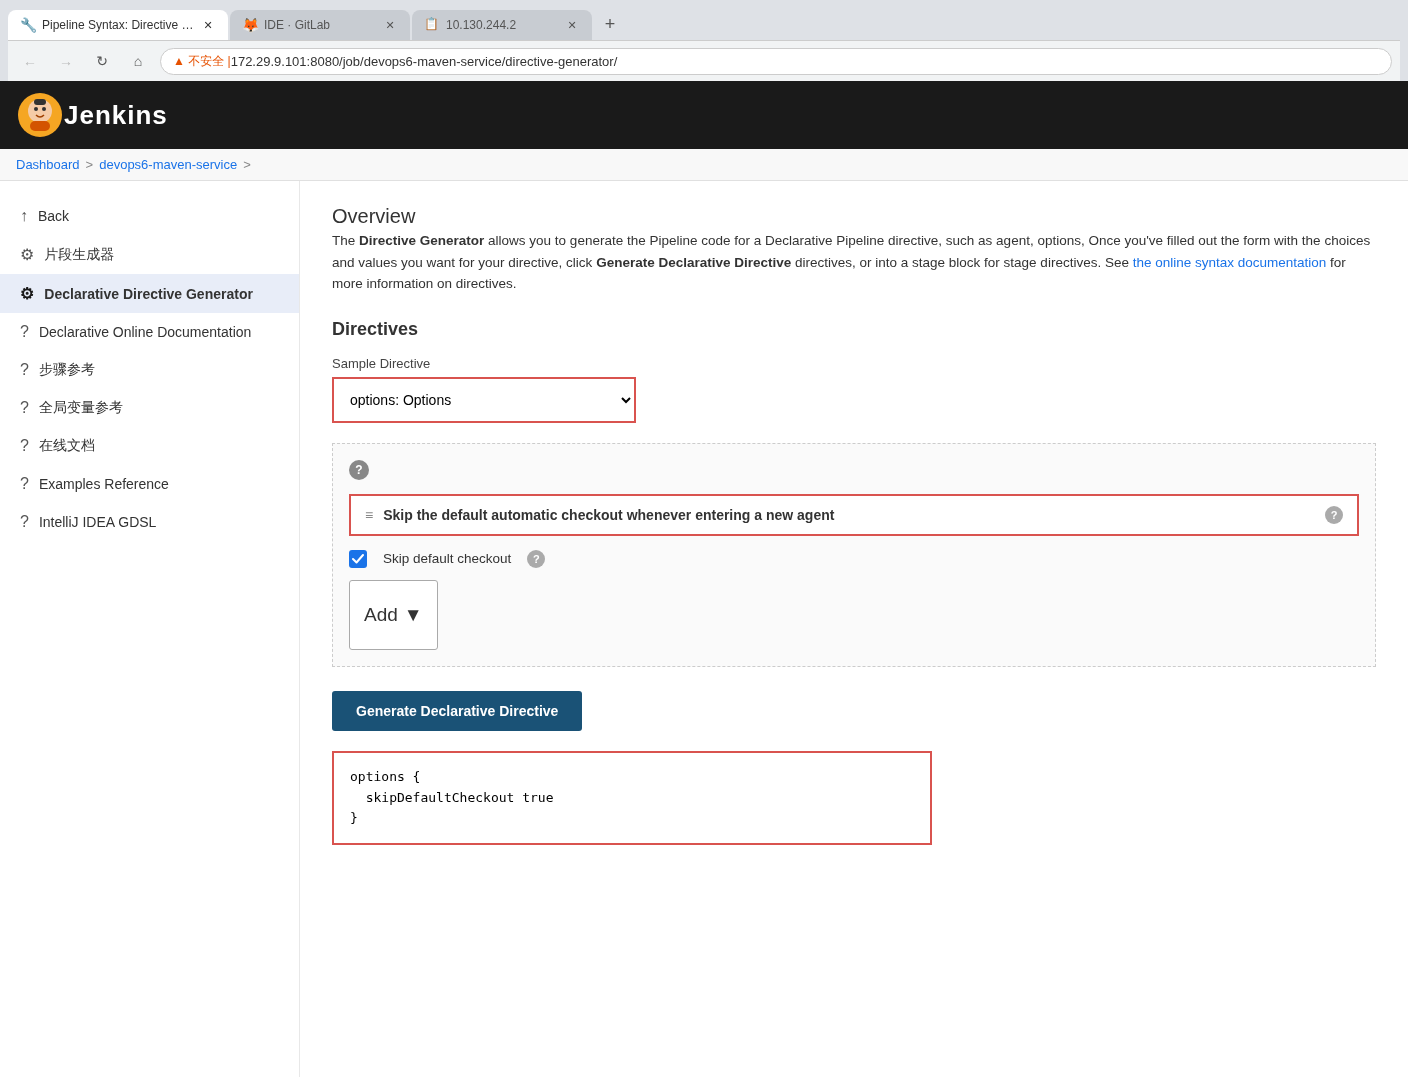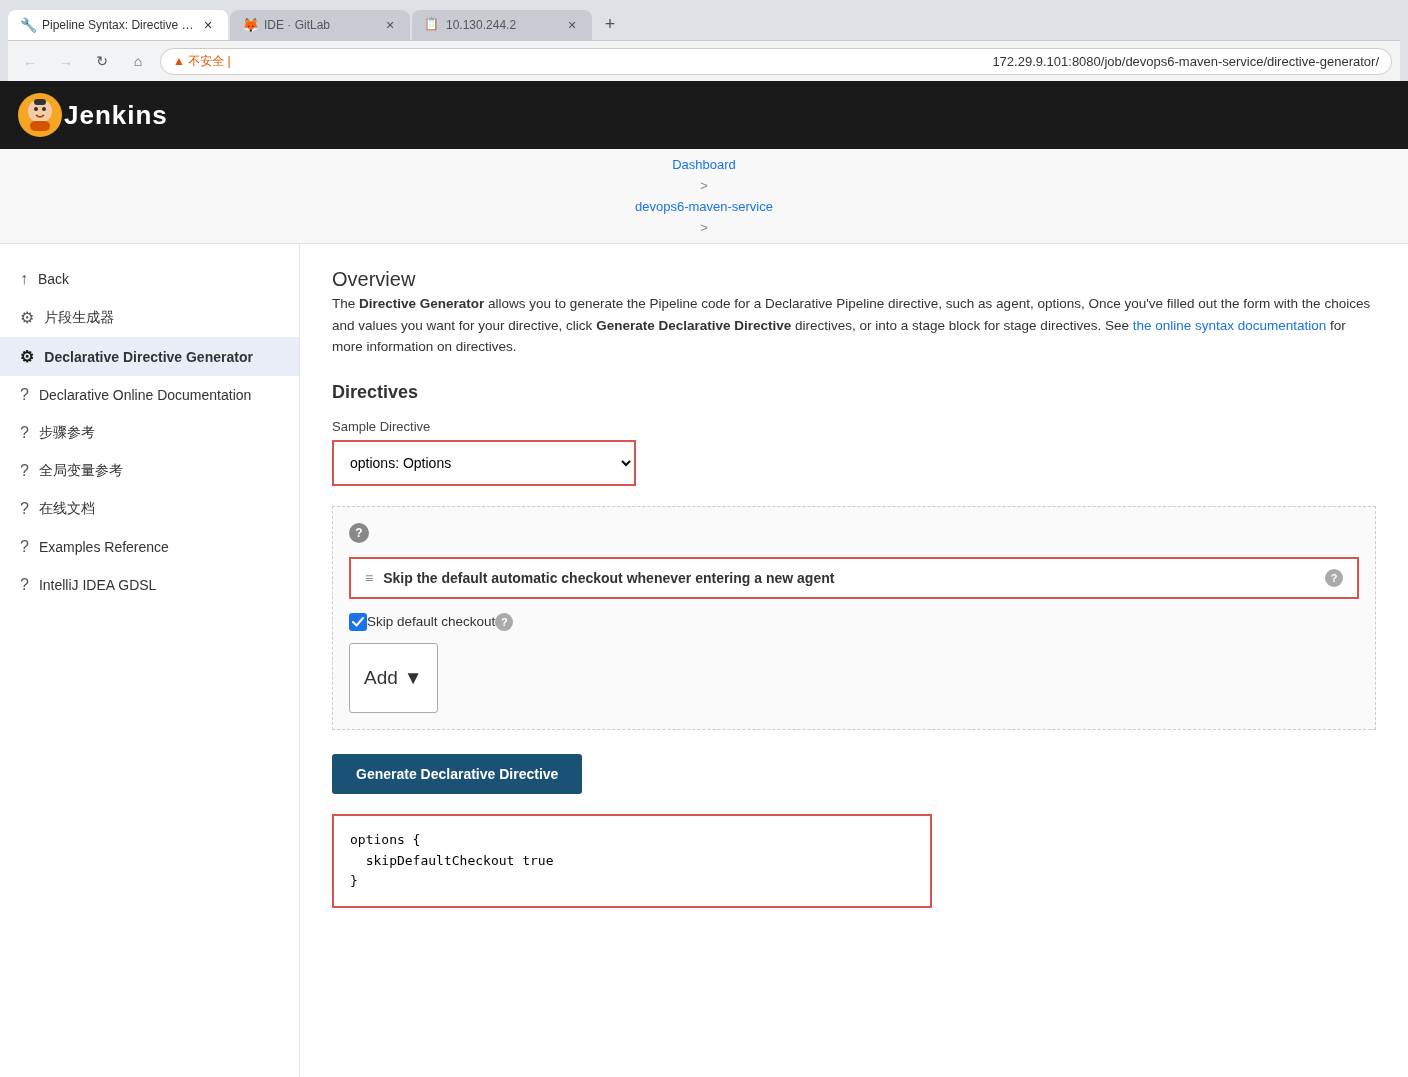--- a/index.html
+++ b/index.html
@@ -102,21 +102,20 @@
       font-size: 13px;
     }
     .address-bar .warning {
       color: #e65100;
       font-size: 12px;
       white-space: nowrap;
     }
     .address-bar .url {
       color: #333;
       flex: 1;
-      text-align: right;
     }
 
     
     .jenkins-header {
       background: #1a1a1a;
       padding: 10px 16px;
       display: flex;
       align-items: center;
       color: #fff;
     }
@@ -133,21 +132,20 @@
     }
 
     .breadcrumb-bar {
       background: #f8f8f8;
       border-bottom: 1px solid #e0e0e0;
       padding: 8px 16px;
       display: flex;
       align-items: center;
       gap: 6px;
       font-size: 13px;
-      flex-direction: column;
     }
     .breadcrumb-bar a {
       color: #1a73e8;
       text-decoration: none;
     }
     .breadcrumb-sep { color: #888; }
 
     .main-layout {
       display: flex;
       min-height: calc(1077px - 160px);
@@ -308,21 +306,21 @@
       align-items: center;
       justify-content: center;
       font-weight: bold;
       flex-shrink: 0;
     }
 
     
     .checkbox-row {
       display: flex;
       align-items: center;
-      gap: 0;
+      gap: 16px;
       padding: 4px 0;
     }
     .checkbox-styled {
       width: 18px;
       height: 18px;
       background: #1a73e8;
       border-radius: 3px;
       display: flex;
       align-items: center;
       justify-content: center;

